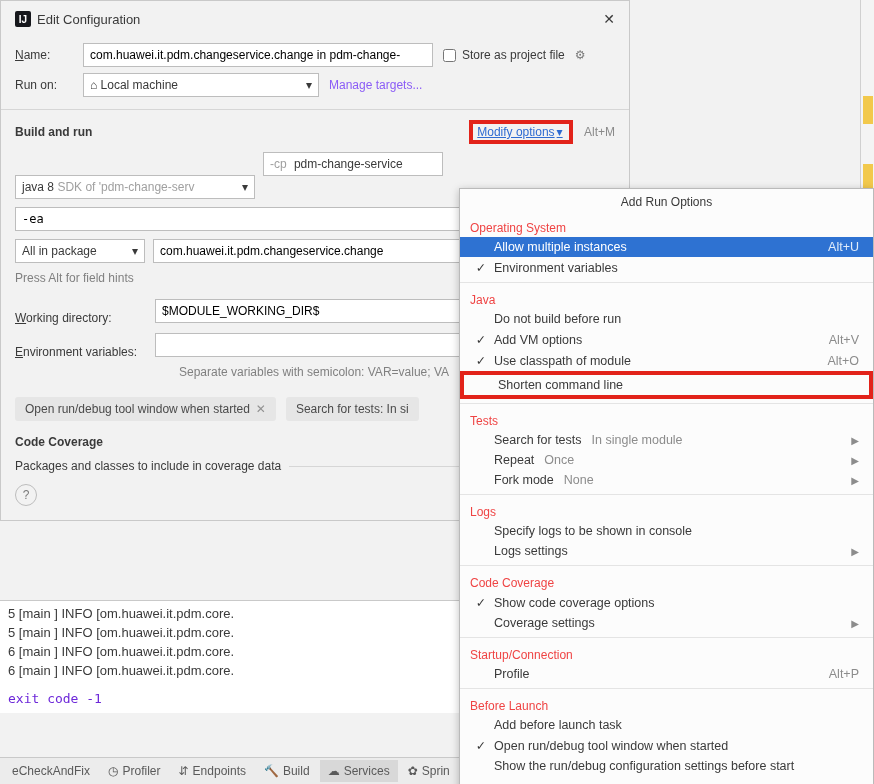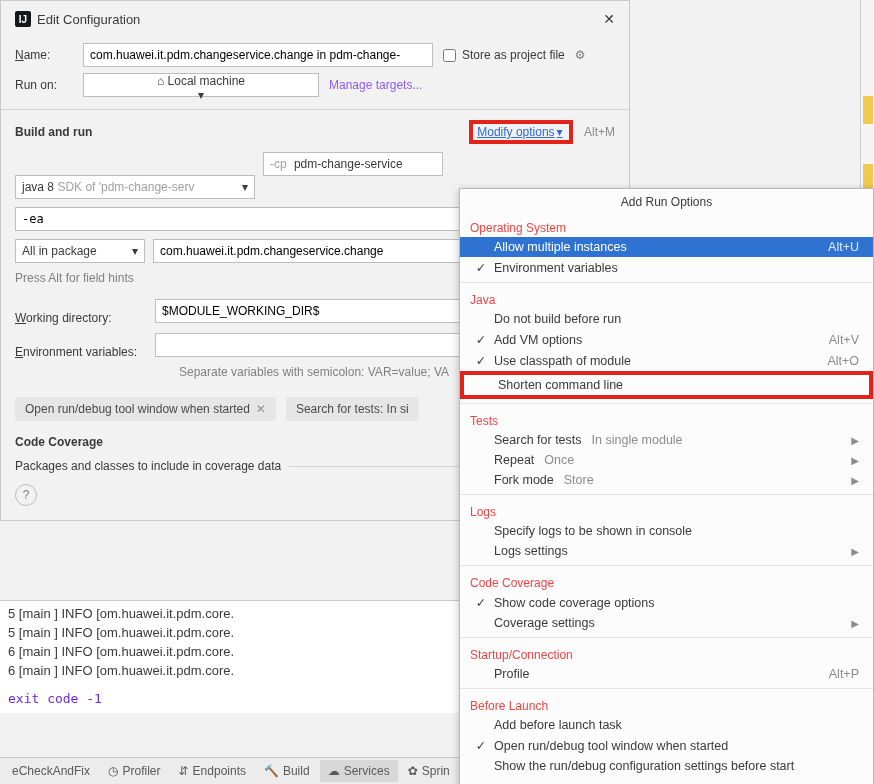--- a/index.html
+++ b/index.html
@@ -127,21 +127,21 @@
     <input type="text" class="name-input" value="com.huawei.it.pdm.changeservice.change in pdm-change-" style="">
     <label class="chk">
       <input type="checkbox" style="">
       <span>Store as project file</span>
     </label>
     <span class="gear">⚙</span>
   </div>
 
   <div class="row">
     <span class="lbl">Run on:</span>
-    <div class="runon" style="background:#fff;border:1px solid #bdbdbd;height:24px;flex-direction:column;">
+    <div class="runon" style="background:#fff;border:1px solid #bdbdbd;height:24px;">
       <span><span>⌂</span> <span>Local machine</span></span>
       <span>▾</span>
     </div>
     <span class="link">Manage targets...</span>
   </div>
 
   <div class="section-sep">
     <div class="build-run-hdr">
       <span>Build and run</span>
       <span>
@@ -269,21 +269,21 @@
         <span class="itm-chk"></span>
         <span>Repeat</span>
         <span class="sub">Once</span>
       </span>
     <span class="chev">▶</span>
   </div>
   <div class="item">
     <span class="left">
         <span class="itm-chk"></span>
         <span>Fork mode</span>
-        <span class="sub">Store</span>
+        <span class="sub">None</span>
       </span>
     <span class="chev">▶</span>
   </div>
   <hr>
   <div class="grp">Logs</div>
   <div class="item">
     <span class="left">
         <span class="itm-chk"></span>
         <span>Specify logs to be shown in console</span>
       </span>

